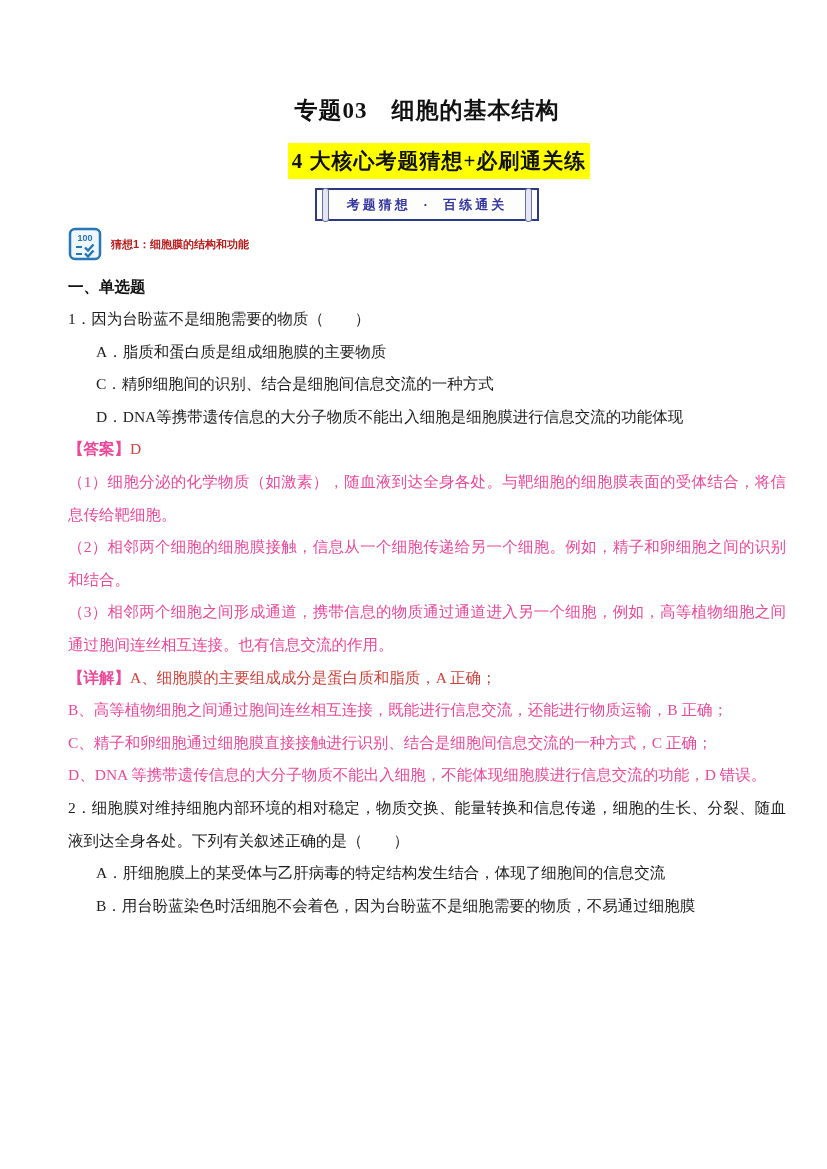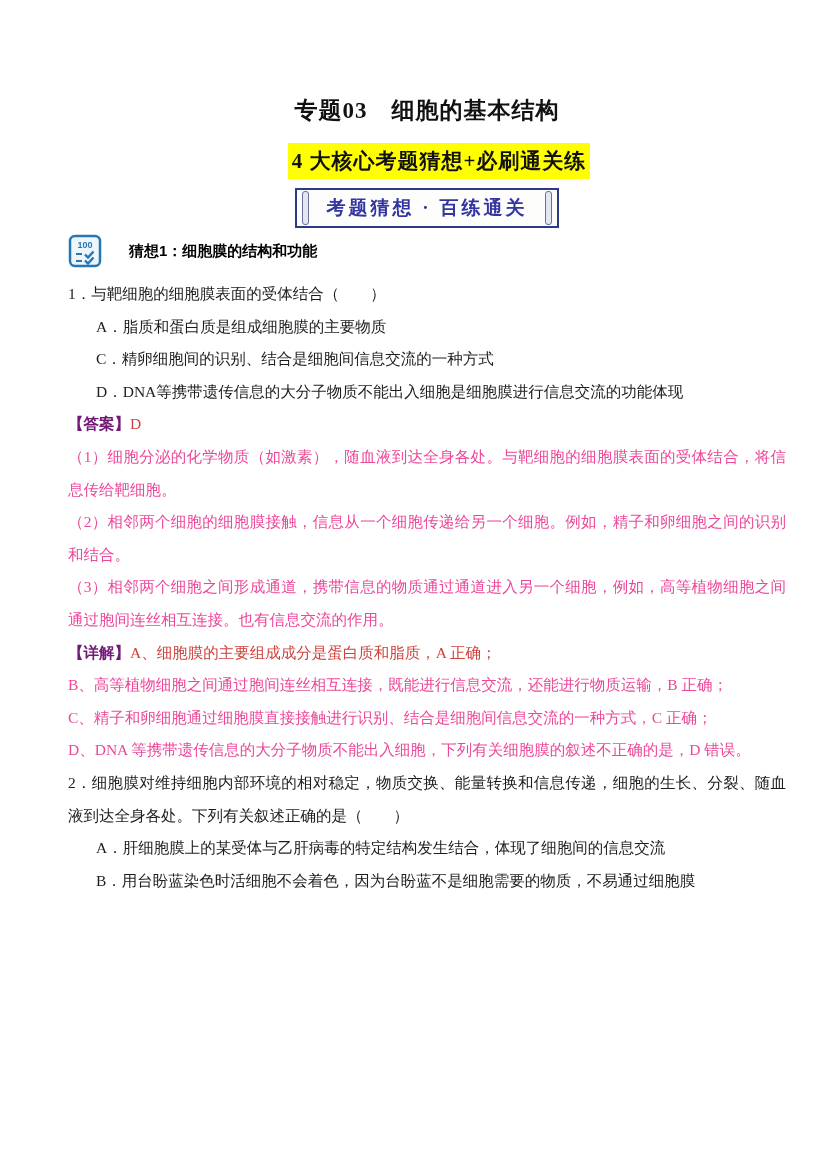--- a/index.html
+++ b/index.html
@@ -19,45 +19,45 @@
     font-size:21px;font-weight:bold;line-height:34px;padding:1px 4px;
     letter-spacing:1px;
     margin-left:24px;
   }
   .banner-row{text-align:center;margin:0 0 6px 0;}
   .banner{
     position:relative;display:inline-block;background:#fdfefc;
     border:2px solid #2c3a85;padding:5px 30px;
   }
   .banner-text{
-    color:#3335a0;font-size:19px;font-weight:bold;letter-spacing:3px;
-    font-family:Liberation Serif, serif;
+    color:#3335a0;font-size:13px;font-weight:bold;letter-spacing:3px;
+    font-family:Liberation Mono, monospace;
   }
   .handle{
     position:absolute;top:50%;transform:translateY(-50%);
     width:7px;height:34px;background:#e4e6f3;border:1.5px solid #6a6f9a;
     border-radius:3px;box-sizing:border-box;
   }
   .handle.left{left:5px;}
   .handle.right{right:5px;}
   .guess-heading{
-    display:flex;align-items:center;gap:27px;margin:4px 0 10px 0;
+    display:flex;align-items:center;gap:9px;margin:4px 0 10px 0;
   }
   .guess-icon{width:34px;height:34px;flex:0 0 auto;display:inline-block;}
   .guess-text{
-    color:#000000;font-size:15px;font-weight:bold;
+    color:#b91c1c;font-size:11px;font-weight:bold;
     font-family:"Liberation Sans","DejaVu Sans",sans-serif;
   }
   .qtype{
     font-weight:bold;font-size:15.5px;color:#111;margin:8px 0 0 0;
     line-height:32px;
   }
   p.line{margin:0;font-size:15.5px;line-height:32.6px;text-align:justify;}
   p.option{padding-left:28px;}
-  .rlabel{color:#701a75;font-weight:bold;}
+  .rlabel{color:#ec4899;font-weight:bold;}
   .rbody{color:#cf423c;}
   p.red{color:#ec4899;}
 </style>
 </head>
 <body>
 
 <div class="page">
 
   <h1 class="title">专题03　细胞的基本结构</h1>
 
@@ -80,34 +80,35 @@
         <text x="17" y="13.5" font-size="9" fill="#2577b5" font-weight="bold" text-anchor="middle" font-family="sans-serif">100</text>
         <path d="M8 20 h6" stroke="#2577b5" stroke-width="2" fill="none"></path>
         <path d="M17 20.5 l3 3 l5.5 -6" stroke="#2577b5" stroke-width="2.4" fill="none"></path>
         <path d="M8 27 h6" stroke="#2577b5" stroke-width="2" fill="none"></path>
         <path d="M17 26.5 l3 3 l5.5 -6" stroke="#2577b5" stroke-width="2.4" fill="none"></path>
       </svg>
     </span>
     <span class="guess-text">猜想1：细胞膜的结构和功能</span>
   </div>
 
+  <p class="qtype">一、单选题</p>
 
-  <p class="line"><span>1．</span><span>与靶细胞的细胞膜表面的受体结合（　　）</span></p>
+  <p class="line"><span>1．</span><span>因为台盼蓝不是细胞需要的物质（　　）</span></p>
   <p class="line option">A．脂质和蛋白质是组成细胞膜的主要物质</p>
   <p class="line option">C．精卵细胞间的识别、结合是细胞间信息交流的一种方式</p>
   <p class="line option">D．DNA等携带遗传信息的大分子物质不能出入细胞是细胞膜进行信息交流的功能体现</p>
 
   <p class="line"><span class="rlabel">【答案】</span><span class="rbody">D</span></p>
 
   <p class="line red">（1）细胞分泌的化学物质（如激素），随血液到达全身各处。与靶细胞的细胞膜表面的受体结合，将信息传给靶细胞。</p>
   <p class="line red">（2）相邻两个细胞的细胞膜接触，信息从一个细胞传递给另一个细胞。例如，精子和卵细胞之间的识别和结合。</p>
   <p class="line red">（3）相邻两个细胞之间形成通道，携带信息的物质通过通道进入另一个细胞，例如，高等植物细胞之间通过胞间连丝相互连接。也有信息交流的作用。</p>
 
   <p class="line"><span class="rlabel">【详解】</span><span class="rbody">A、细胞膜的主要组成成分是蛋白质和脂质，A 正确；</span></p>
   <p class="line red">B、高等植物细胞之间通过胞间连丝相互连接，既能进行信息交流，还能进行物质运输，B 正确；</p>
   <p class="line red">C、精子和卵细胞通过细胞膜直接接触进行识别、结合是细胞间信息交流的一种方式，C 正确；</p>
-  <p class="line red">D、DNA 等携带遗传信息的大分子物质不能出入细胞，下列有关细胞膜的叙述不正确的是，D 错误。</p>
+  <p class="line red">D、DNA 等携带遗传信息的大分子物质不能出入细胞，不能体现细胞膜进行信息交流的功能，D 错误。</p>
 
   <p class="line"><span>2．</span><span>细胞膜对维持细胞内部环境的相对稳定，物质交换、能量转换和信息传递，细胞的生长、分裂、随血液到达全身各处。下列有关叙述正确的是（　　）</span></p>
   <p class="line option">A．肝细胞膜上的某受体与乙肝病毒的特定结构发生结合，体现了细胞间的信息交流</p>
   <p class="line option">B．用台盼蓝染色时活细胞不会着色，因为台盼蓝不是细胞需要的物质，不易通过细胞膜</p>
 
 </div>
 
 </body></html>

